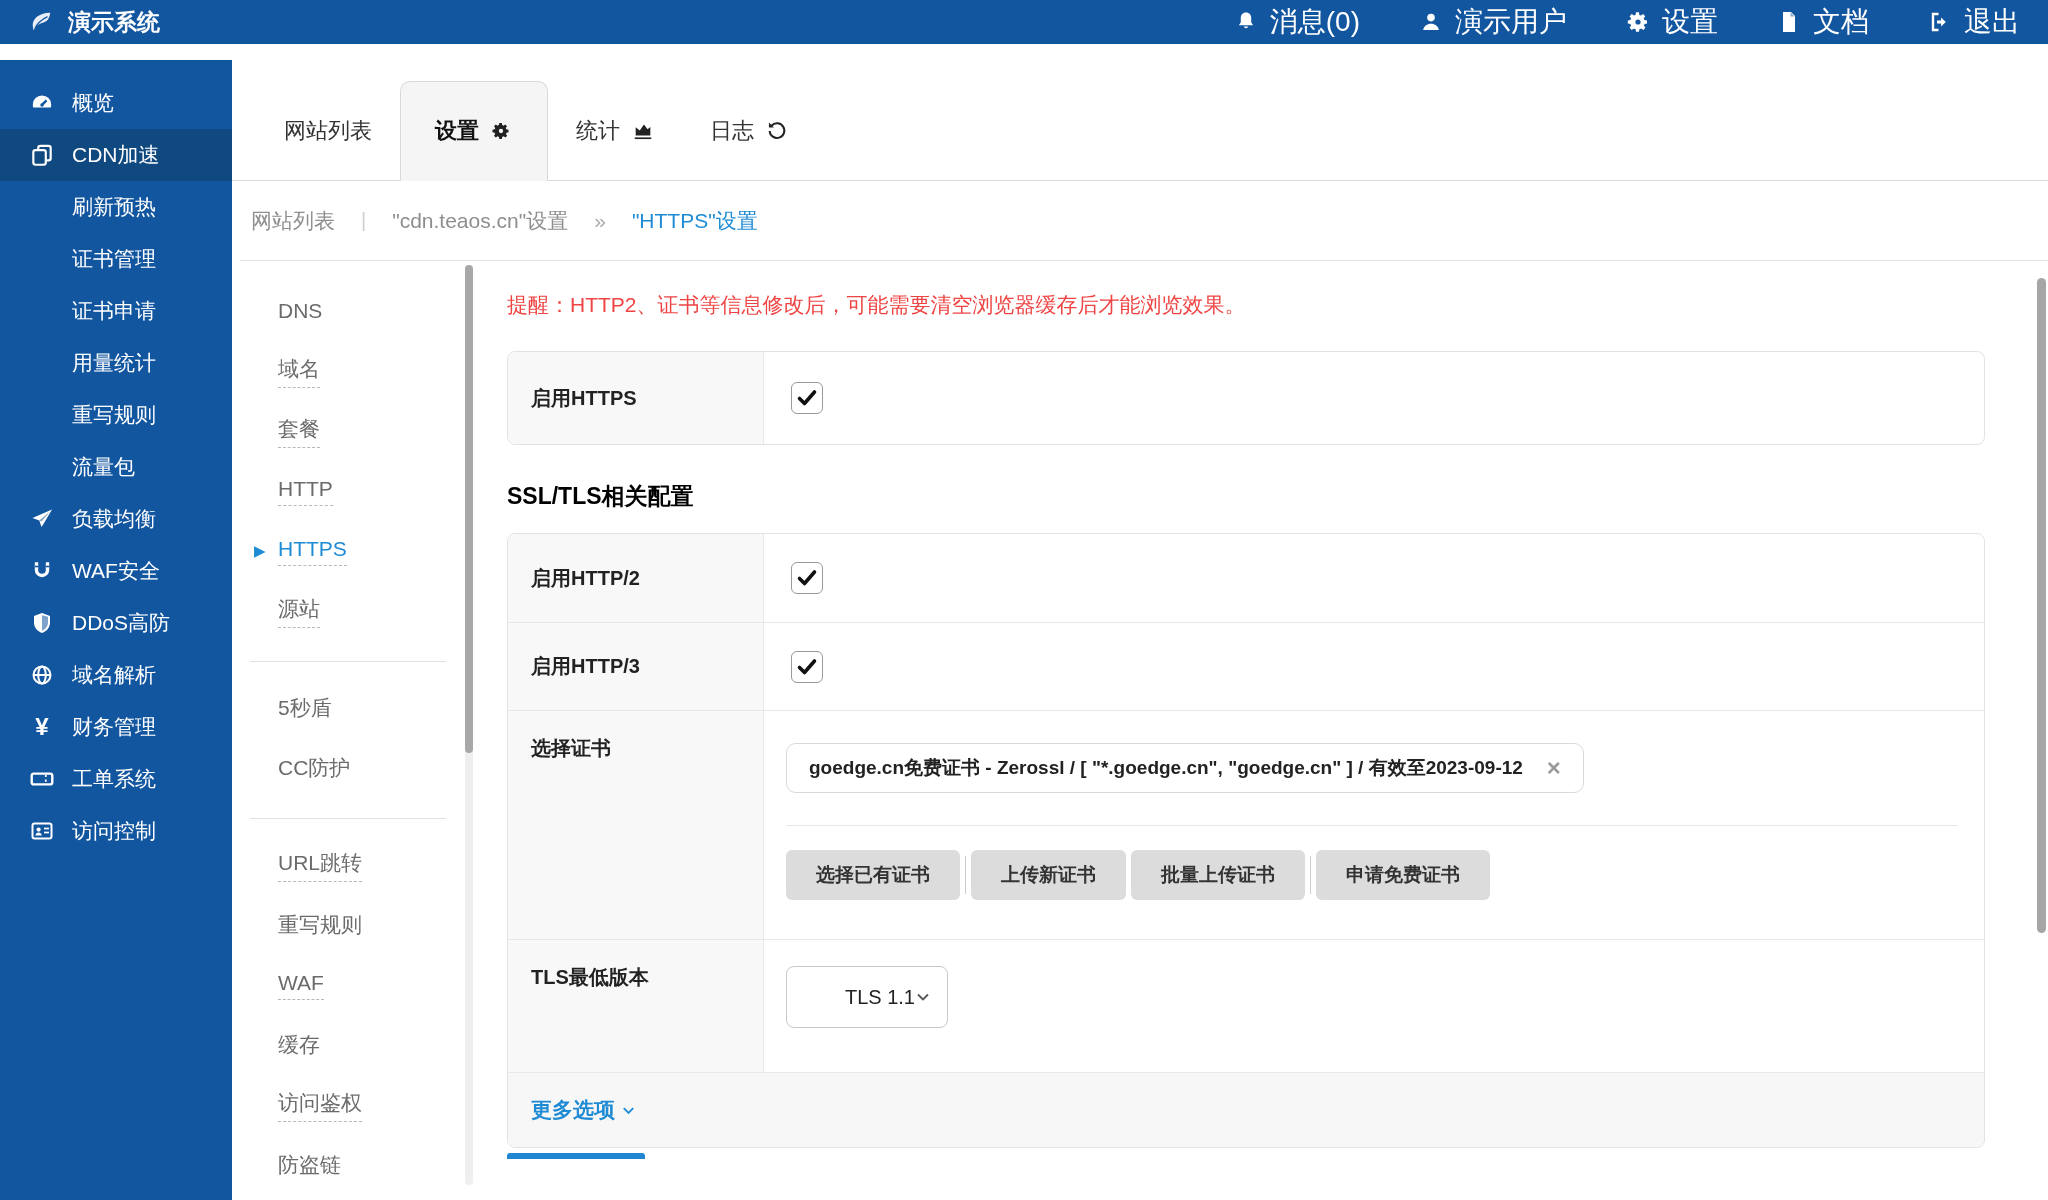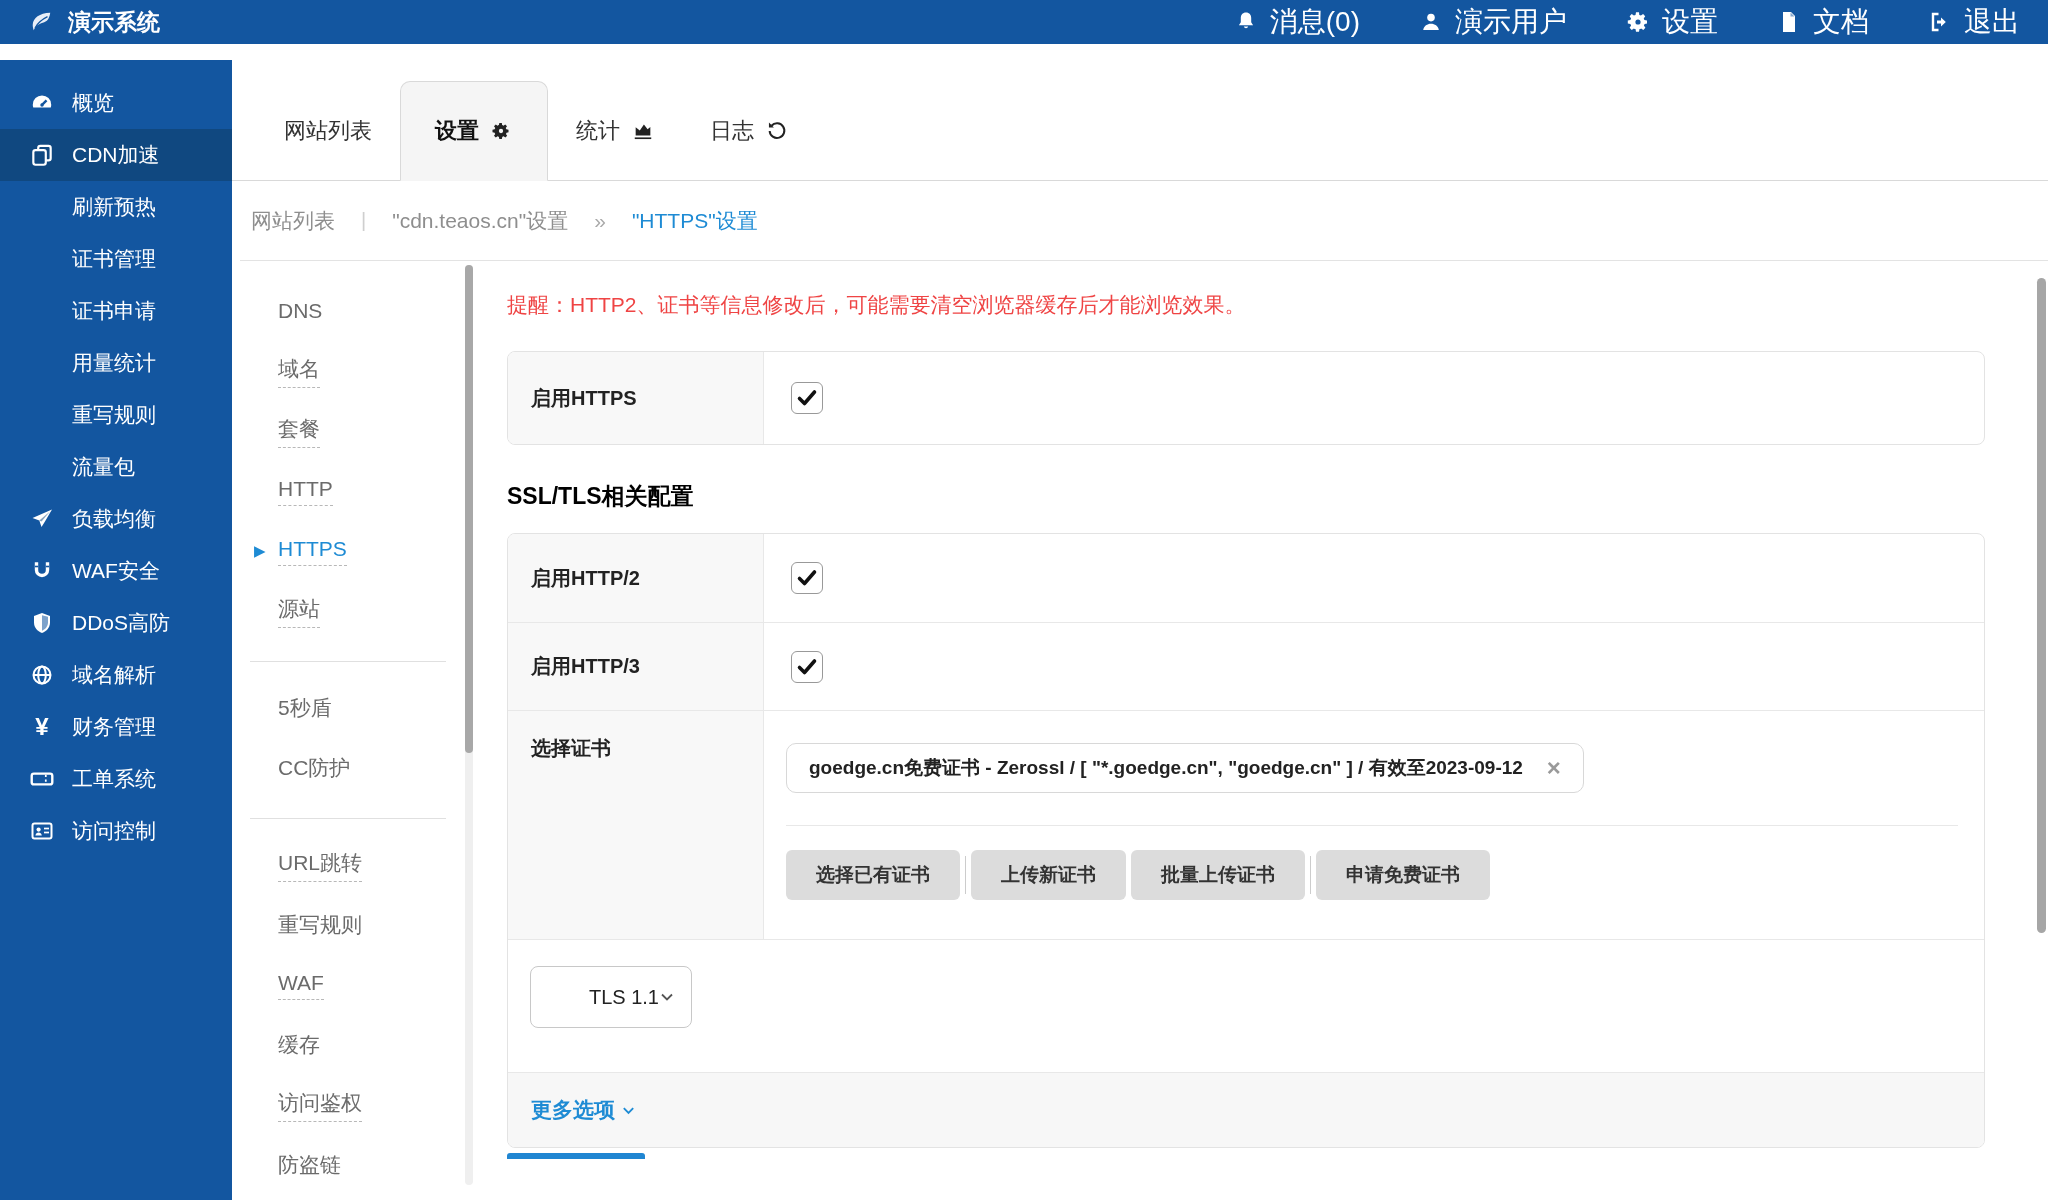--- a/index.html
+++ b/index.html
@@ -416,20 +416,21 @@
             <span class="btn-pipe"></span>
             <button class="gray-btn">上传新证书</button>
             <button class="gray-btn">批量上传证书</button>
             <span class="btn-pipe"></span>
             <button class="gray-btn">申请免费证书</button>
           </div>
         </div>
       </div>
     </div>
     <div class="frow" style="height:133px;">
+      <div class="fcell-label vtop">TLS最低版本</div>
       <div class="fcell-value" style="padding-left:22px;">
         <div class="select">
           <span>TLS 1.1</span>
           <svg viewBox="0 0 16 16">
               <path fill="none" stroke="currentColor" stroke-width="1.8" d="M3 5.5l5 5 5-5"></path>
             </svg>
         </div>
       </div>
     </div>
     <div class="ffooter">

